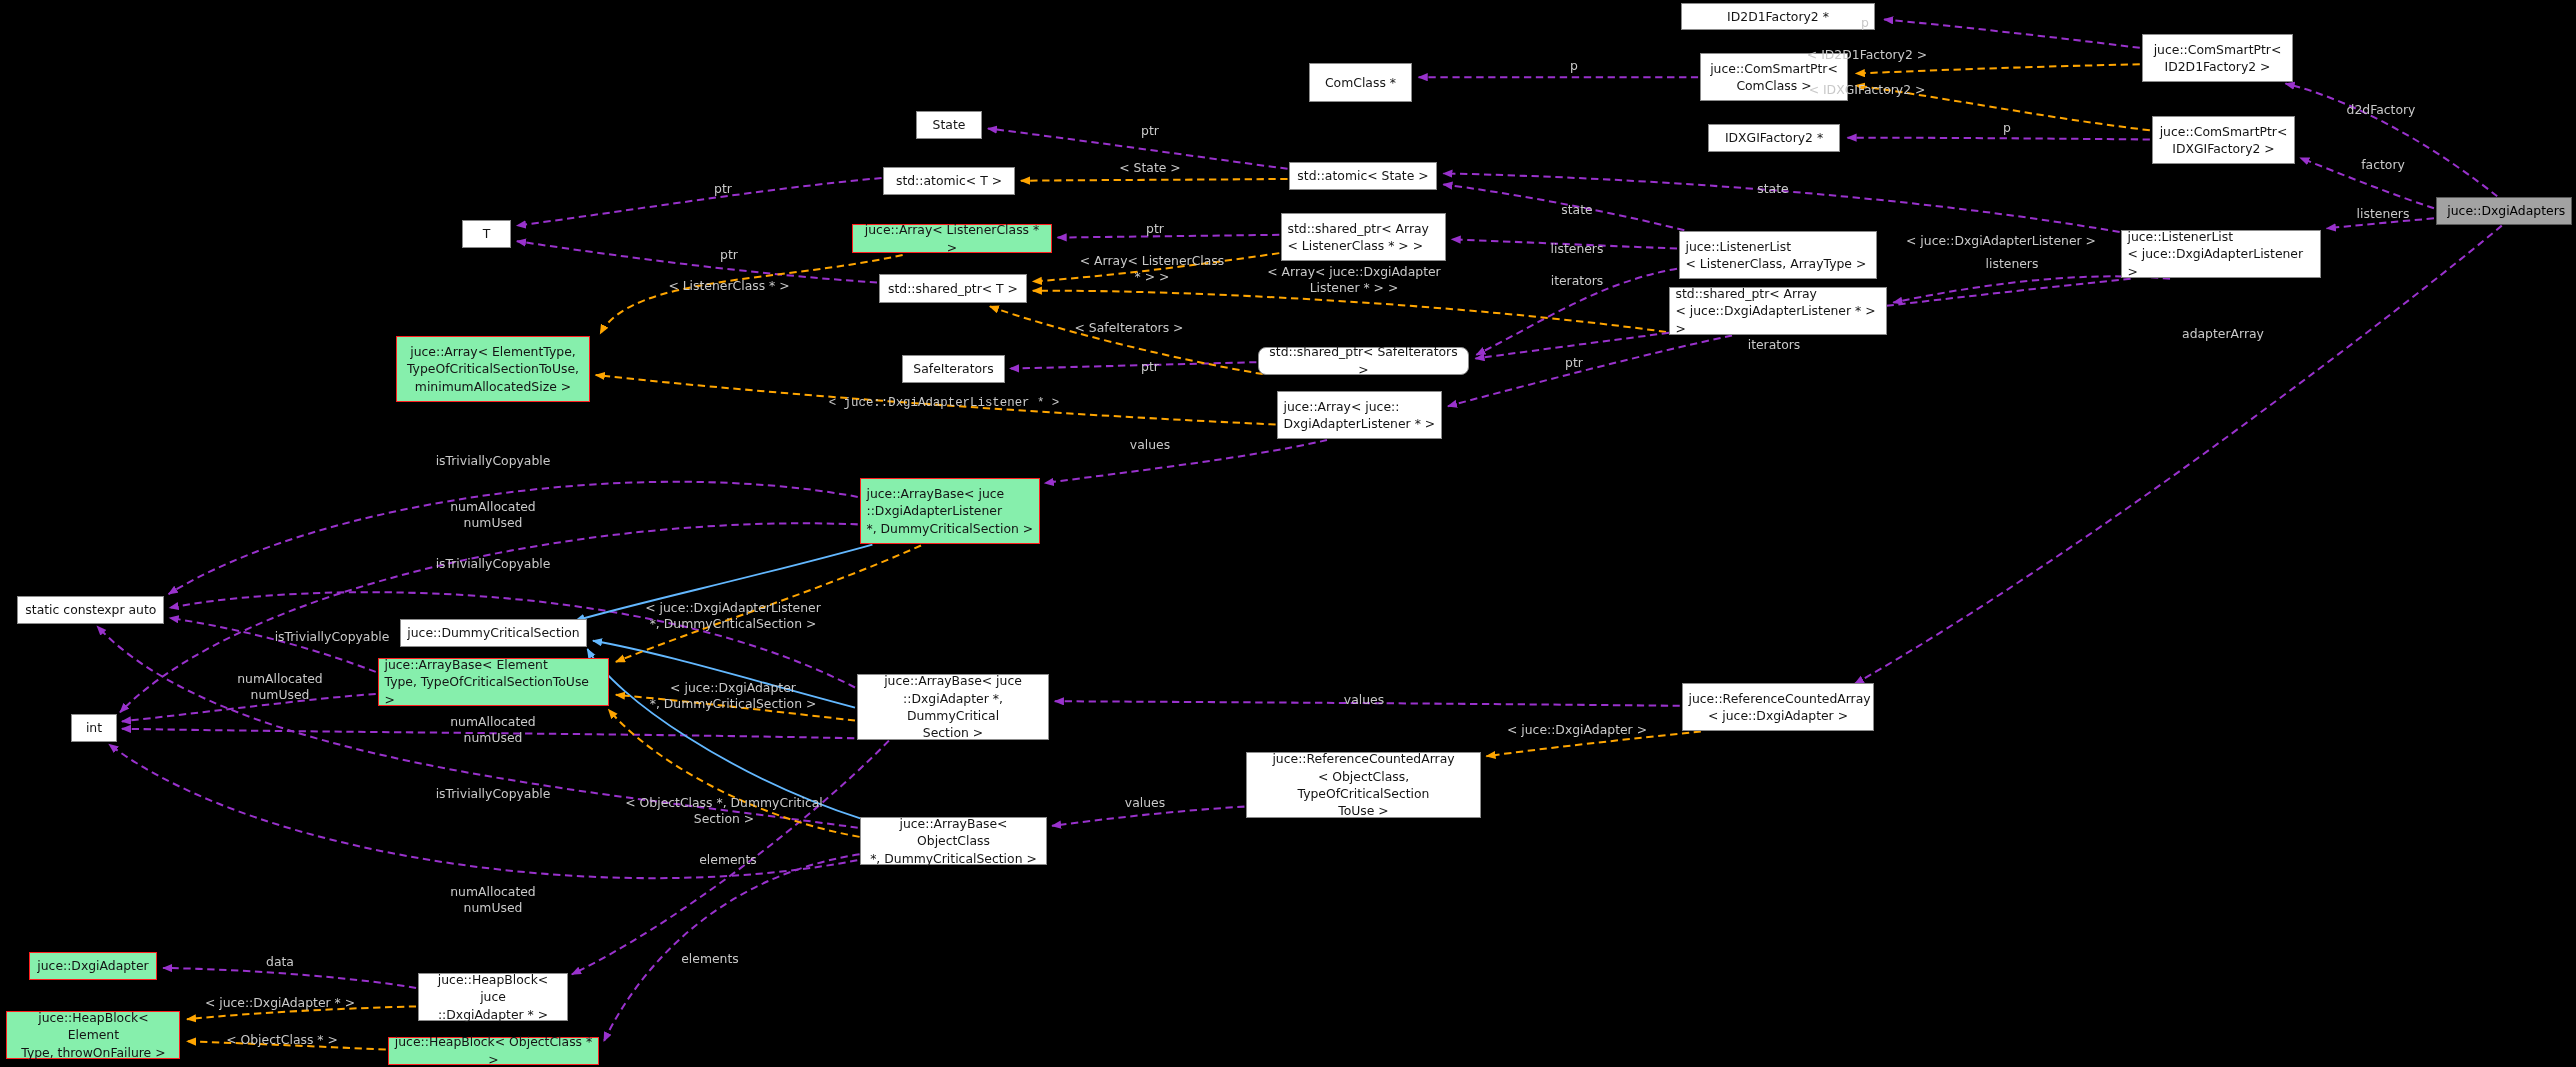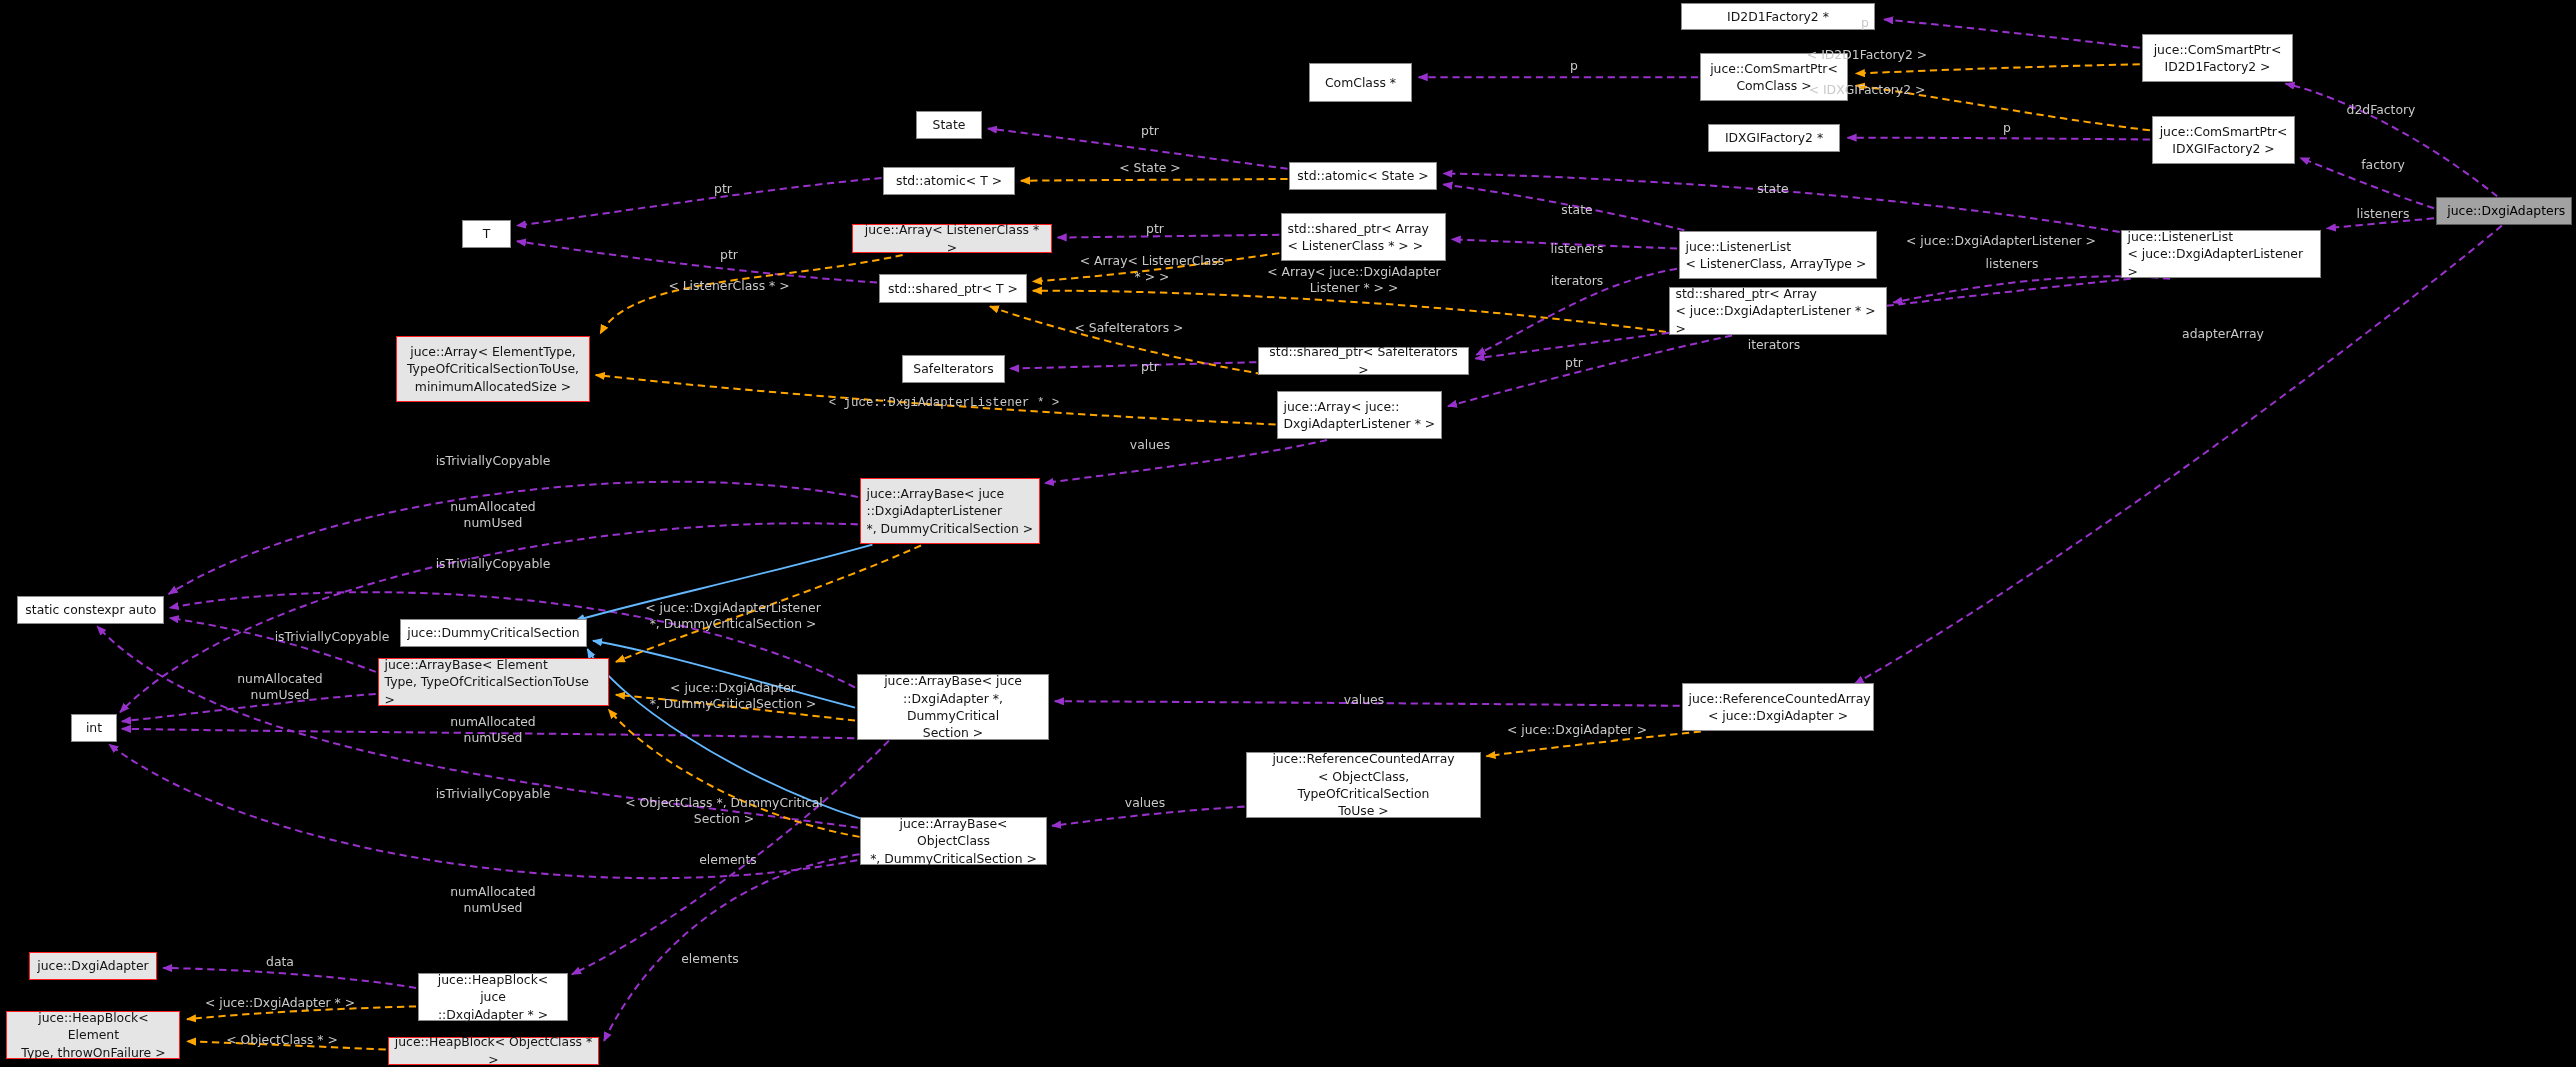--- a/index.html
+++ b/index.html
@@ -4,21 +4,21 @@
 <style>
   html,body{margin:0;padding:0;background:#000;}
   #canvas{position:relative;width:2576px;height:1068px;background:#000;overflow:hidden;
           font-family:"DejaVu Sans","Liberation Sans",sans-serif;}
   #edges{position:absolute;left:0;top:0;width:2576px;height:1068px;}
   .node{position:absolute;display:flex;flex-direction:column;justify-content:center;
         box-sizing:border-box;background:#fff;border:0.9px solid #8c8c8c;color:#141414;
         font-size:12.4px;line-height:17.4px;text-align:center;white-space:pre-line;
         padding:1.8px 5.5px;}
   .node.left{text-align:left;align-items:flex-start;}
-  .node.highlight{background:#e5e5e5;border:1.8px solid #ff1f1f;}
+  .node.highlight{background:#86efac;border:1.8px solid #ff1f1f;}
   .node.main{background:#a2a2a2;border:1.8px solid #5a5a5a;color:#000;padding-left:10px;}
   .edge-label{position:absolute;transform:translate(-50%,-50%);color:#c9c9c9;
         font-size:12.4px;line-height:15.6px;text-align:center;white-space:pre-line;
         pointer-events:none;}
 </style>
 </head>
 <body>
 
 <div id="canvas">
   <svg id="edges" xmlns="http://www.w3.org/2000/svg" viewBox="0 0 2811 1165" width="2576" height="1068">
@@ -107,21 +107,21 @@
 &lt; ListenerClass, ArrayType &gt;</div>
       <div class="node normal left" style="left: 2121px; top: 230px; width: 200px; height: 48px;">juce::ListenerList
 &lt; juce::DxgiAdapterListener &gt;</div>
       <div class="node normal" style="left: 879px; top: 274px; width: 148px; height: 29px;">std::shared_ptr&lt; T &gt;</div>
       <div class="node normal left" style="left: 1669px; top: 287px; width: 218px; height: 48px;">std::shared_ptr&lt; Array
 &lt; juce::DxgiAdapterListener * &gt; &gt;</div>
       <div class="node highlight" style="left: 396px; top: 336px; width: 194px; height: 66px;">juce::Array&lt; ElementType,
 TypeOfCriticalSectionToUse,
 minimumAllocatedSize &gt;</div>
       <div class="node normal" style="left: 902px; top: 355px; width: 103px; height: 27.5px;">SafeIterators</div>
-      <div class="node normal" style="left: 1258px; top: 347px; width: 211px; height: 27.5px;">std::shared_ptr&lt; SafeIterators &gt;</div>
+      <div class="node normal" style="left: 1258px; top: 347px; width: 211px; height: 27.5px; border-radius: 8px;">std::shared_ptr&lt; SafeIterators &gt;</div>
       <div class="node normal left" style="left: 1277px; top: 391px; width: 165px; height: 48px;">juce::Array&lt; juce::
 DxgiAdapterListener * &gt;</div>
       <div class="node highlight left" style="left: 860px; top: 478px; width: 180px; height: 66px;">juce::ArrayBase&lt; juce
 ::DxgiAdapterListener
  *, DummyCriticalSection &gt;</div>
       <div class="node normal" style="left: 17.4px; top: 596px; width: 147px; height: 27.5px;">static constexpr auto</div>
       <div class="node normal" style="left: 400px; top: 619px; width: 187px; height: 27.5px;">juce::DummyCriticalSection</div>
       <div class="node highlight left" style="left: 378px; top: 658px; width: 231px; height: 48px;">juce::ArrayBase&lt; Element
 Type, TypeOfCriticalSectionToUse &gt;</div>
       <div class="node normal" style="left: 857px; top: 674px; width: 192px; height: 66px;">juce::ArrayBase&lt; juce

